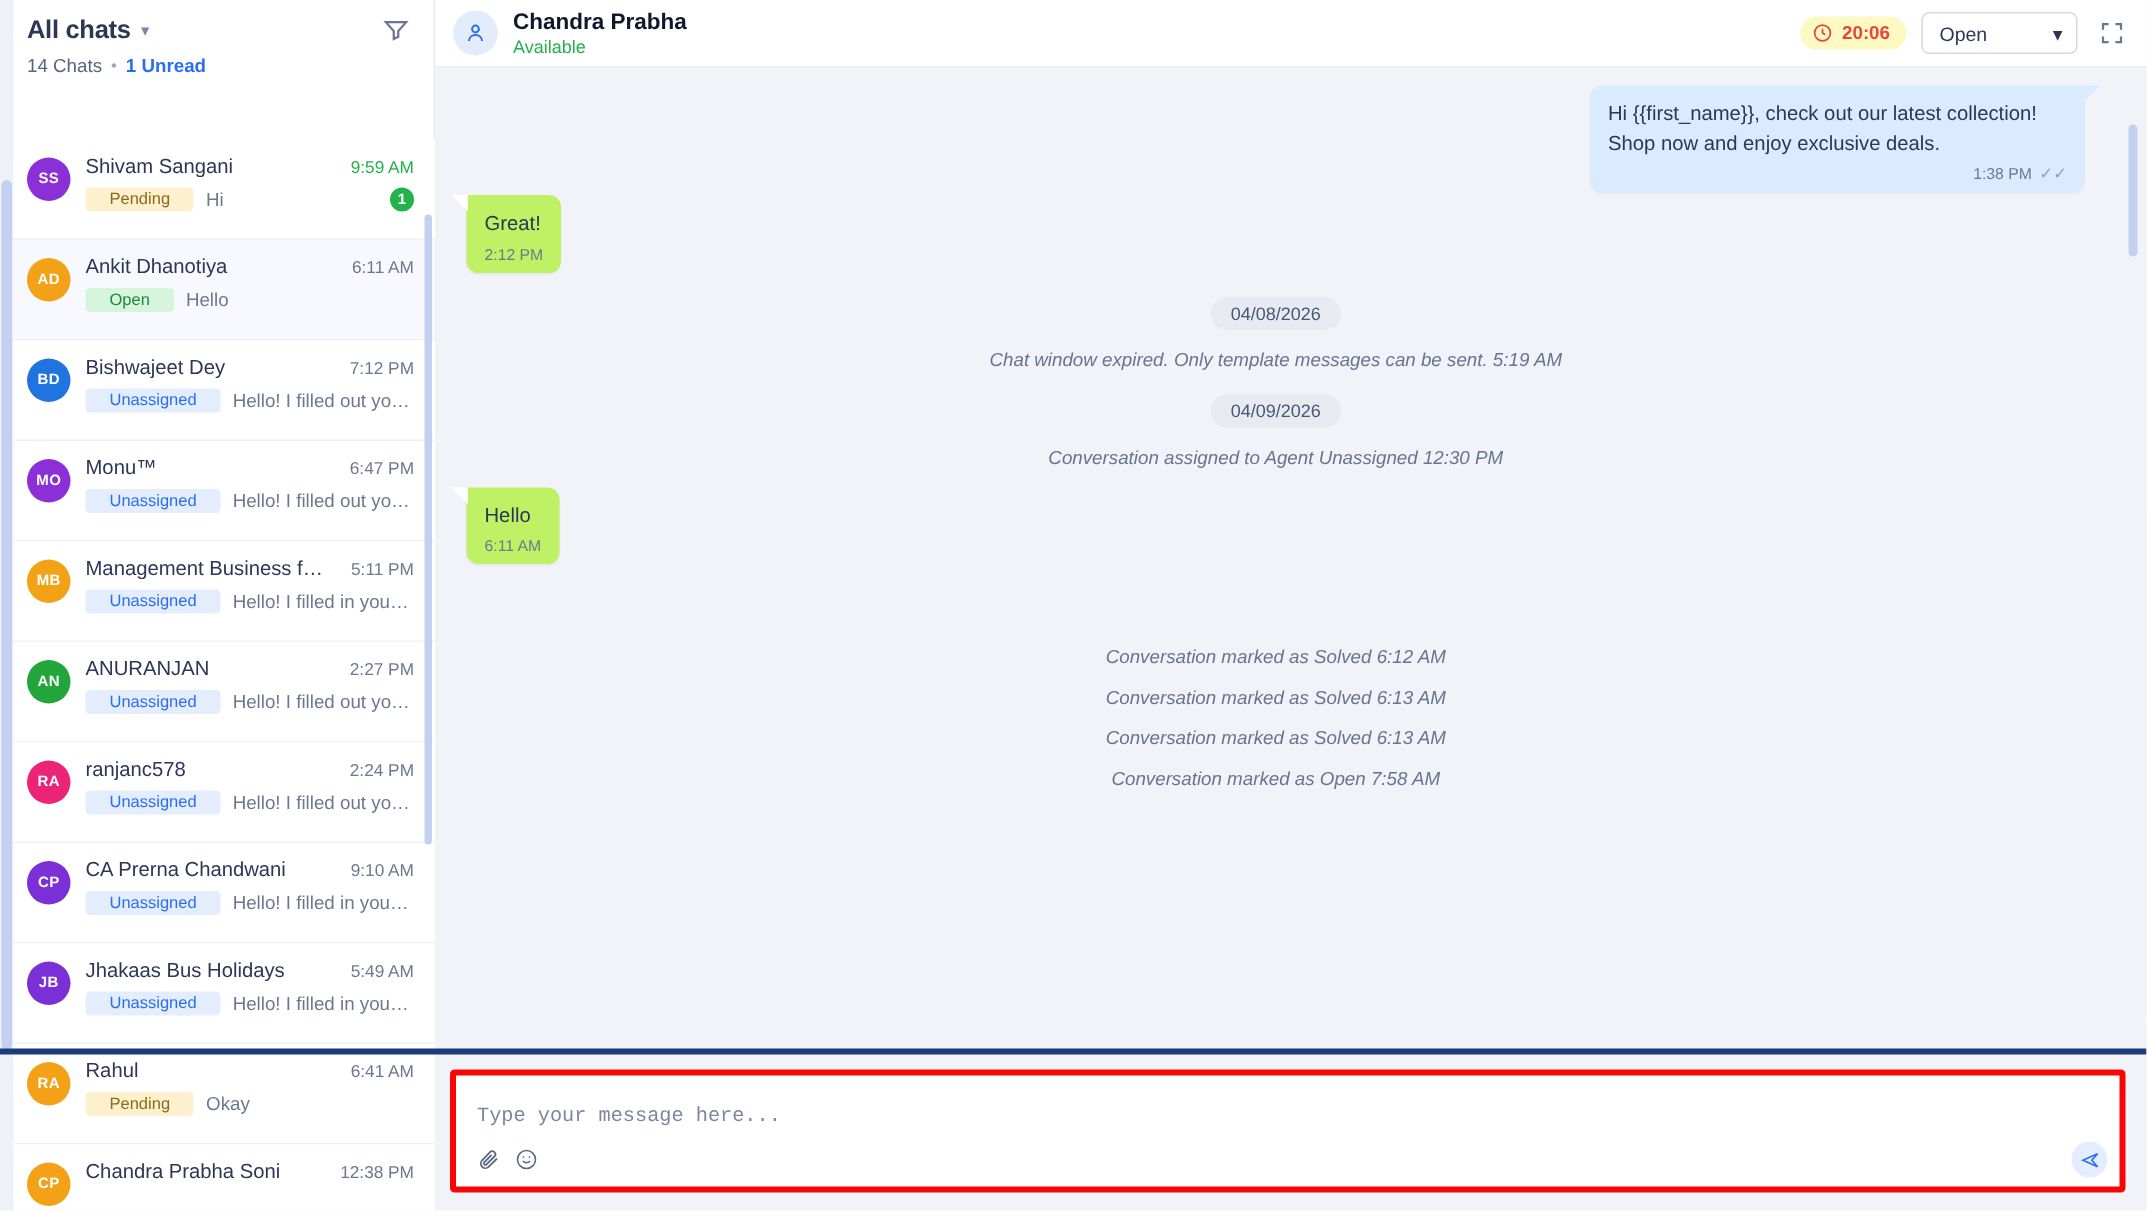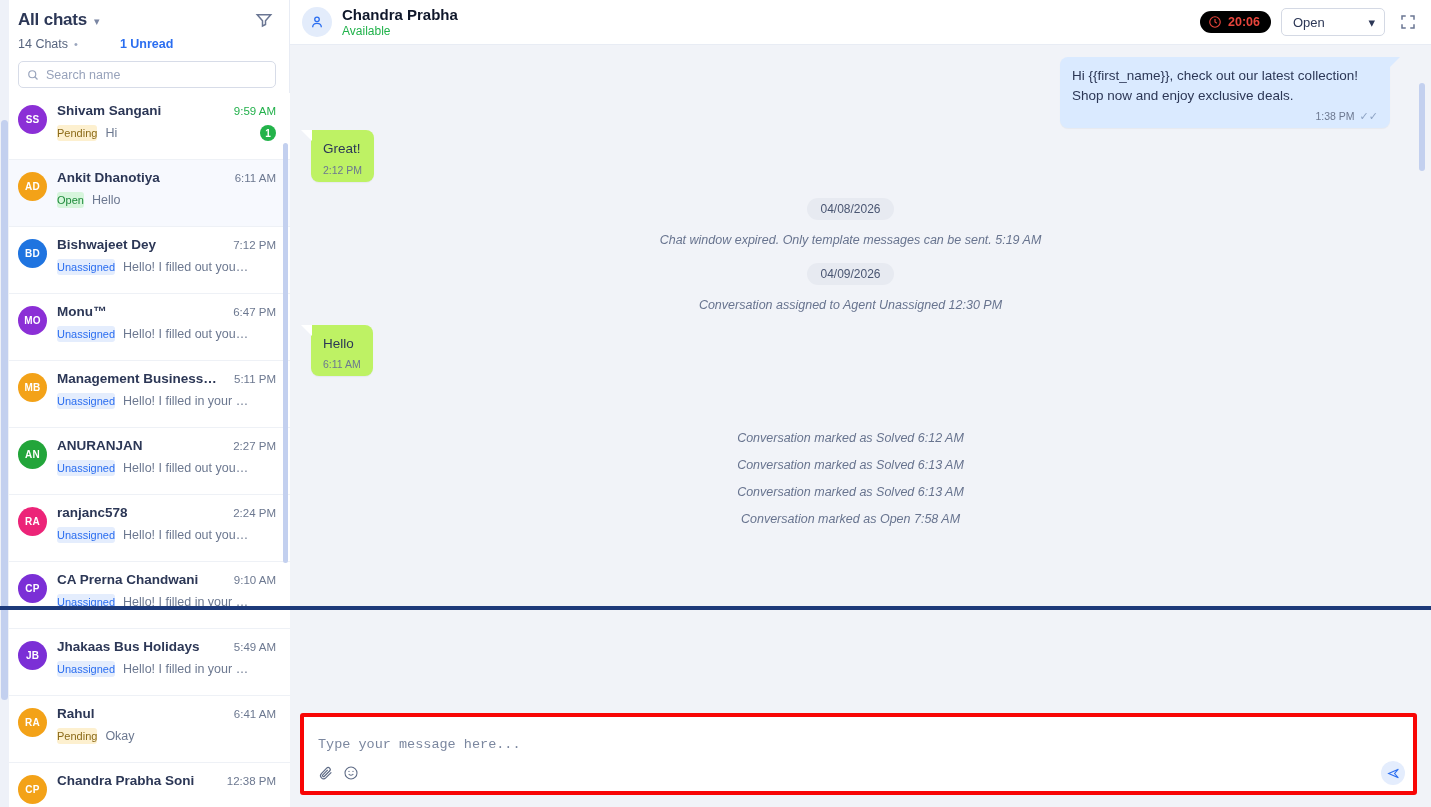--- a/index.html
+++ b/index.html
@@ -4,21 +4,21 @@
 <style>
   * { box-sizing: border-box; margin: 0; padding: 0; }
   html, body {
     width: 1431px; height: 807px;
     font-family: "Liberation Sans", sans-serif;
     background: #ffffff;
     overflow: hidden;
   }
   .app {
     display: flex;
-    width: 1431px; height: 610px;
+    width: 1431px; height: 703px;
     position: relative;
   }
 
   
   .far-rail {
     width: 9px; height: 807px;
     background: #eef1f8;
     position: absolute; left: 0; top: 0;
     z-index: 5;
   }
@@ -48,21 +48,21 @@
     letter-spacing: -0.2px;
   }
   .chev-sm { color: #7a86a3; font-size: 11px; line-height: 1; margin-top: 2px; }
   .filter-icon { width: 18px; height: 18px; color: #6a7693; cursor: pointer; }
   .sb-meta {
     margin-top: 7px;
     font-size: 12.5px; color: #58657f;
     display: flex; align-items: center; gap: 6px;
   }
   .sb-meta .dot { color: #9aa5bd; font-size: 11px; }
-  .sb-meta .unread { color: #2b6ef0; font-weight: 700; margin-left: 36px; }
+  .sb-meta .unread { color: #2b6ef0; font-weight: 700; }
 
   .search-wrap {
     margin: 10px 14px 0 18px;
     position: relative;
   }
   .search-box {
     width: 258px; height: 27px;
     border: 1px solid #d7dce8;
     border-radius: 5px;
     background: #fff;
@@ -106,32 +106,32 @@
     color: #fff; font-size: 10px; font-weight: 700;
     letter-spacing: 0.2px;
     margin-top: 2px;
   }
   .ci-body { flex: 1 1 auto; min-width: 0; }
   .ci-top {
     display: flex; align-items: baseline; justify-content: space-between;
     gap: 6px;
   }
   .ci-name {
-    font-size: 13.5px; font-weight: 700; color: #2c3756;
+    font-size: 13.5px; font-weight: 400; color: #2c3756;
     white-space: nowrap; overflow: hidden; text-overflow: ellipsis;
     max-width: 160px;
   }
   .ci-time { font-size: 11.5px; color: #6c7890; white-space: nowrap; flex: 0 0 auto; }
   .ci-time.green { color: #22b04b; }
   .ci-bot {
     display: flex; align-items: center; gap: 8px;
     margin-top: 7px;
   }
   .badge {
-    font-size: 11px; padding: 2px 0; border-radius: 3px;
+    font-size: 11px; padding: 2px 16px; border-radius: 3px;
     white-space: nowrap; font-weight: 400;
   }
   .badge.pending { background: #fdf0cf; color: #8b6a18; }
   .badge.open { background: #d6f5dc; color: #1d8a3a; }
   .badge.unassigned { background: #e4edfd; color: #2b6ef0; }
   .ci-prev {
     font-size: 12.5px; color: #6c7890;
     white-space: nowrap; overflow: hidden; text-overflow: ellipsis;
     flex: 1 1 auto; min-width: 0;
   }
@@ -173,21 +173,21 @@
     display: flex; align-items: center; justify-content: center;
     flex: 0 0 30px;
     color: #2b6ef0;
   }
   .hdr-txt { display: flex; flex-direction: column; gap: 1px; }
   .hdr-name { font-size: 15px; font-weight: 700; color: #0f172a; }
   .hdr-status { font-size: 12px; color: #21b24b; }
   .hdr-spacer { flex: 1 1 auto; }
   .timer-pill {
     display: flex; align-items: center; gap: 6px;
-    background: #000000; border-radius: 13px;
+    background: #fef9c3; border-radius: 13px;
     padding: 4px 11px 4px 8px;
   }
   .timer-ico { width: 14px; height: 14px; color: #e8453c; flex: 0 0 14px; }
   .timer-val { font-size: 12.5px; color: #e8453c; font-weight: 700; }
   .status-select {
     width: 104px; height: 28px;
     border: 1px solid #d4d9e4; border-radius: 5px;
     background: #fff;
     display: flex; align-items: center; justify-content: space-between;
     padding: 0 9px 0 11px;
@@ -337,29 +337,20 @@
           <path d="M3 5h18l-7 8v5l-4 2v-7z"></path>
         </svg>
       </div>
       <div class="sb-meta">
         <span>14 Chats</span>
         <span class="dot">•</span>
         <span class="unread">1 Unread</span>
       </div>
     </div>
 
-    <div class="search-wrap">
-      <div class="search-box">
-        <svg class="search-ico" viewBox="0 0 24 24" fill="none" stroke="currentColor" stroke-width="2.4">
-          <circle cx="10.5" cy="10.5" r="7"></circle>
-            <path d="M21 21l-5.5-5.5"></path>
-        </svg>
-        <span class="search-ph">Search name</span>
-      </div>
-    </div>
 
     <div class="chat-list" id="chat-list">
       <div class="list-scrollbar"></div>
     <div class="chat-item">
           <div class="ci-row">
             <div class="avatar" style="background:#8b2fd6">
               <span>SS</span>
             </div>
             <div class="ci-body">
               <div class="ci-top">

